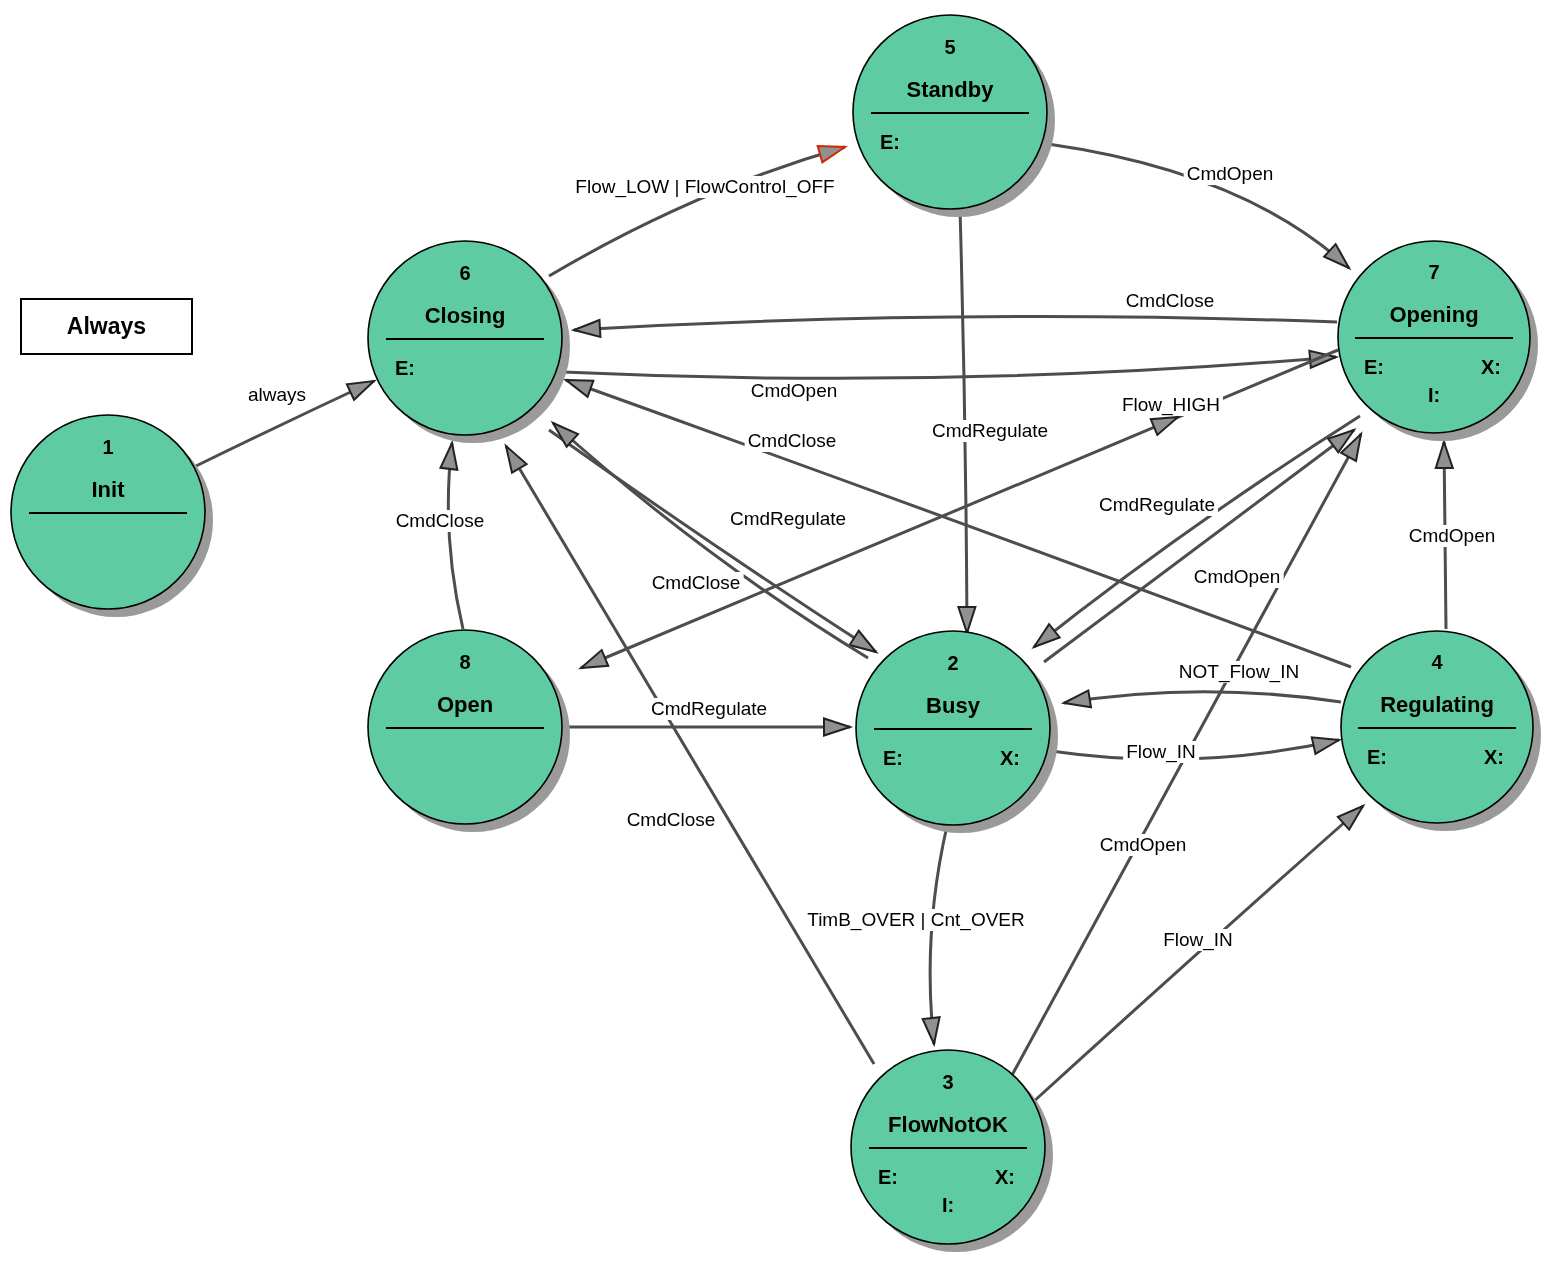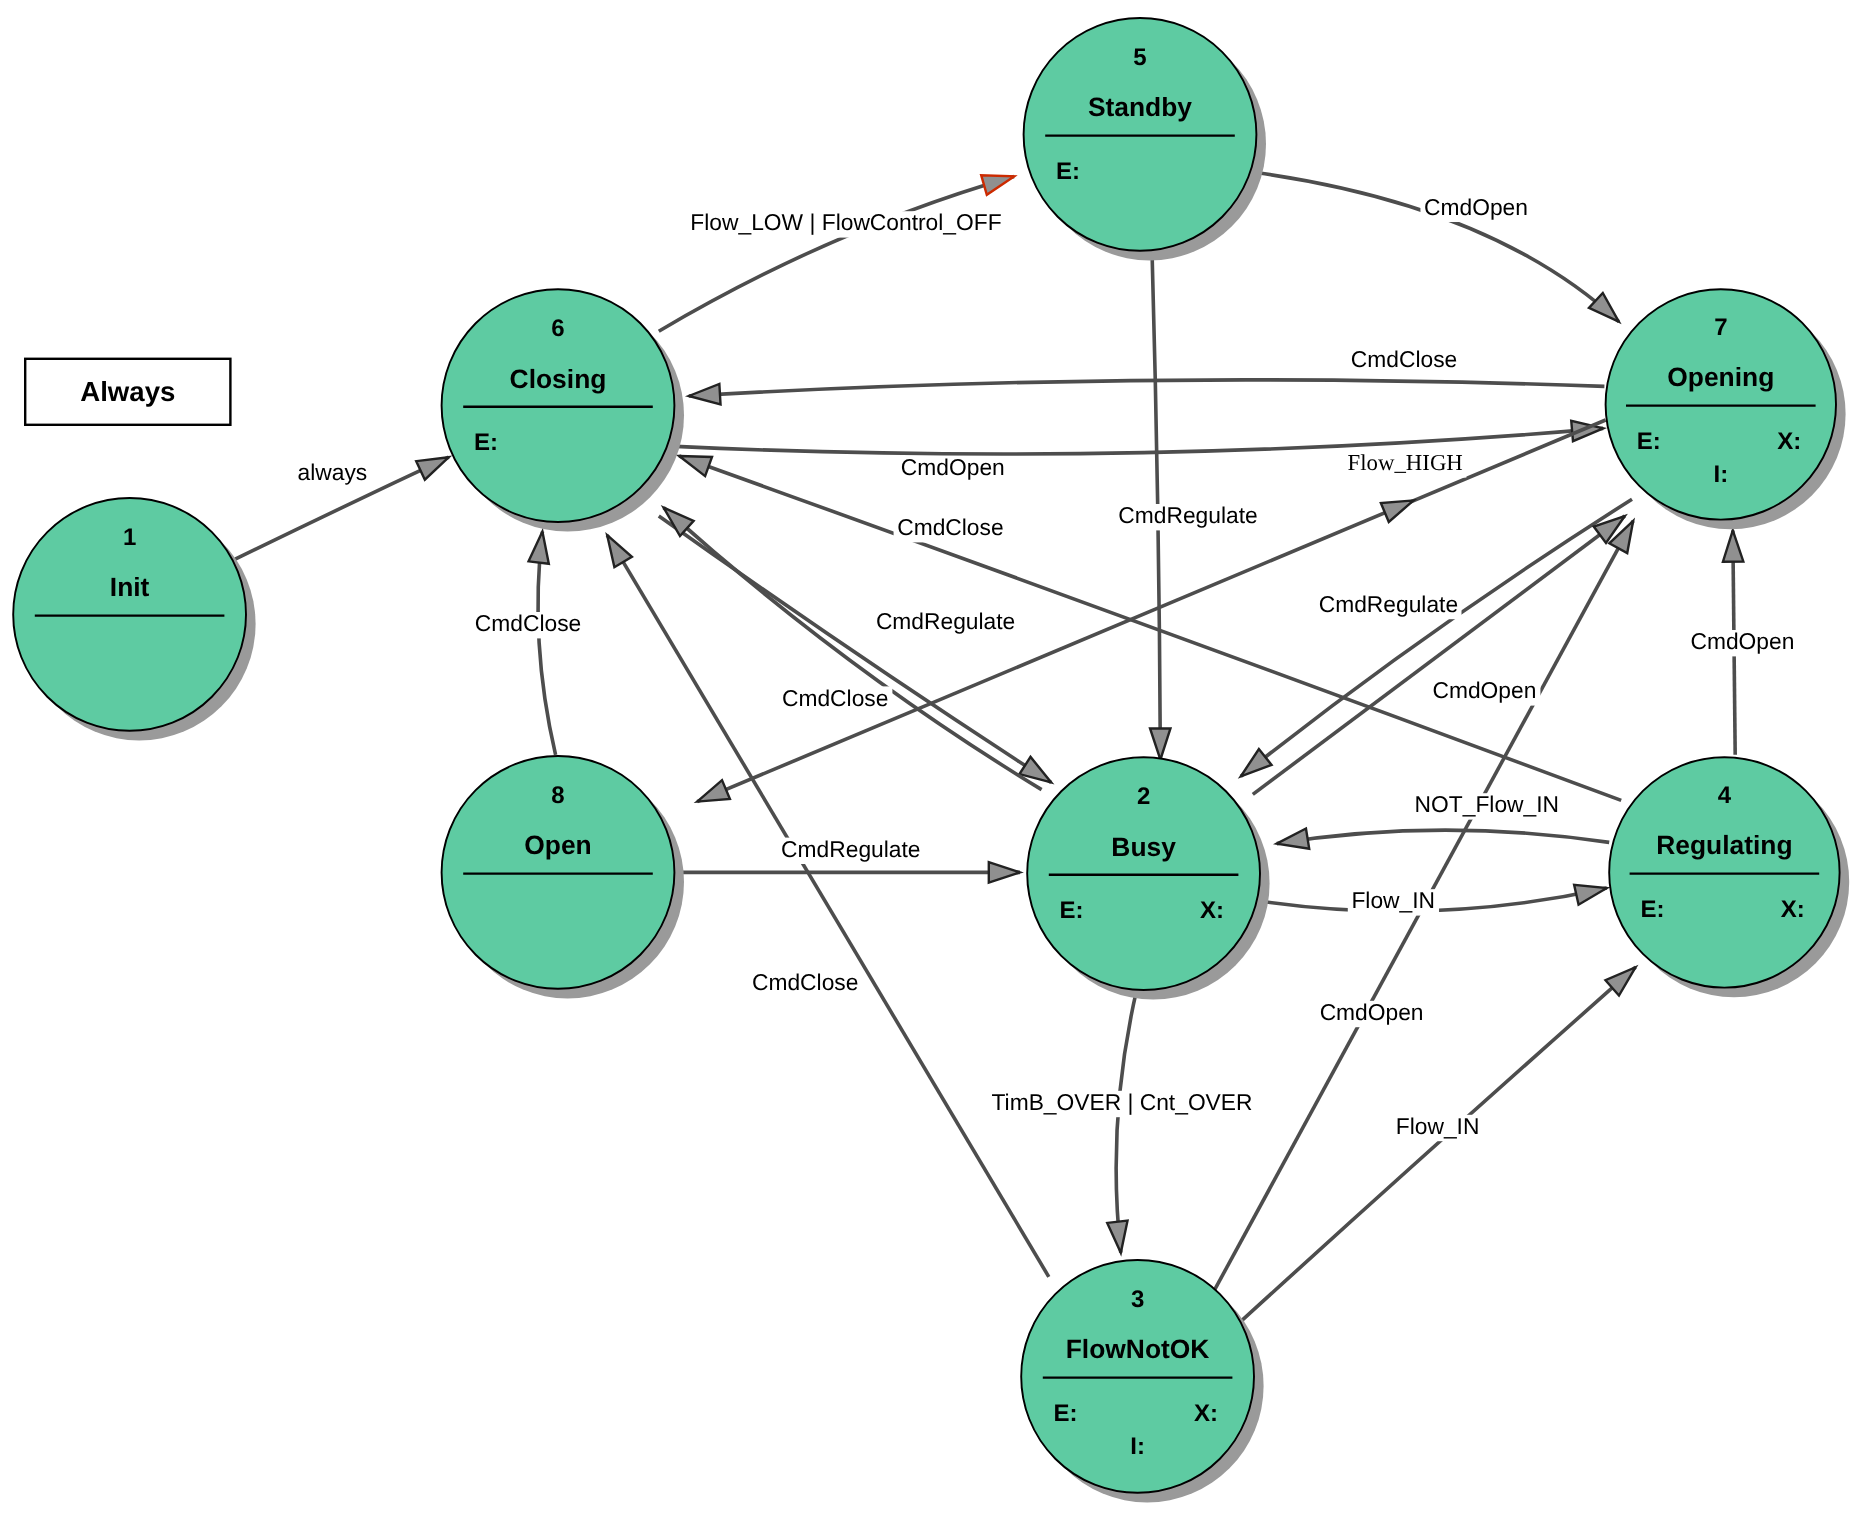--- a/index.html
+++ b/index.html
@@ -140,24 +140,24 @@
       <div class="t-label" style="left: 677px; top: 187px; margin-left: 28px;">Flow_LOW | FlowControl_OFF</div>
       <div class="t-label" style="left: 1230px; top: 174px;">CmdOpen</div>
       <div class="t-label" style="left: 1170px; top: 301px;">CmdClose</div>
       <div class="t-label" style="left: 794px; top: 391px;">CmdOpen</div>
       <div class="t-label" style="left: 990px; top: 431px;">CmdRegulate</div>
       <div class="t-label" style="left: 792px; top: 441px;">CmdClose</div>
       <div class="t-label" style="left: 788px; top: 519px;">CmdRegulate</div>
       <div class="t-label" style="left: 696px; top: 583px;">CmdClose</div>
       <div class="t-label" style="left: 1157px; top: 505px;">CmdRegulate</div>
       <div class="t-label" style="left: 1237px; top: 577px;">CmdOpen</div>
-      <div class="t-label" style="left: 1171px; top: 387px; font-family: Liberation Serif, serif;">Flow_HIGH</div>
+      <div class="t-label" style="left: 1171px; top: 405px;">Flow_HIGH</div>
       <div class="t-label" style="left: 440px; top: 521px;">CmdClose</div>
       <div class="t-label" style="left: 709px; top: 709px;">CmdRegulate</div>
       <div class="t-label" style="left: 1239px; top: 672px;">NOT_Flow_IN</div>
       <div class="t-label" style="left: 1161px; top: 752px;">Flow_IN</div>
       <div class="t-label" style="left: 1452px; top: 536px;">CmdOpen</div>
       <div class="t-label" style="left: 671px; top: 820px;">CmdClose</div>
-      <div class="t-label" style="left: 916px; top: 920px; margin-left: 19px;">TimB_OVER | Cnt_OVER</div>
+      <div class="t-label" style="left: 916px; top: 920px;">TimB_OVER | Cnt_OVER</div>
       <div class="t-label" style="left: 1143px; top: 845px;">CmdOpen</div>
       <div class="t-label" style="left: 1198px; top: 940px;">Flow_IN</div>
     </div>
 </div>
 
 </body></html>

